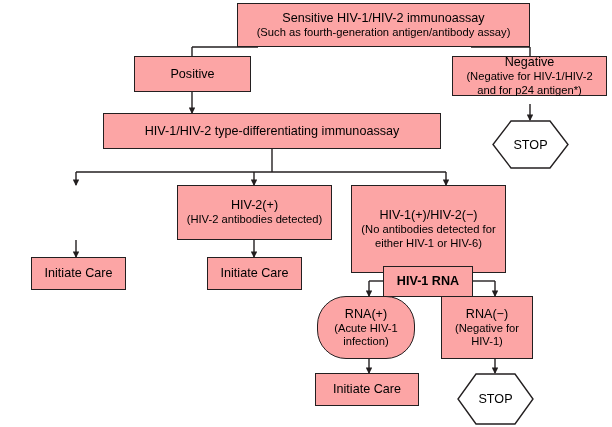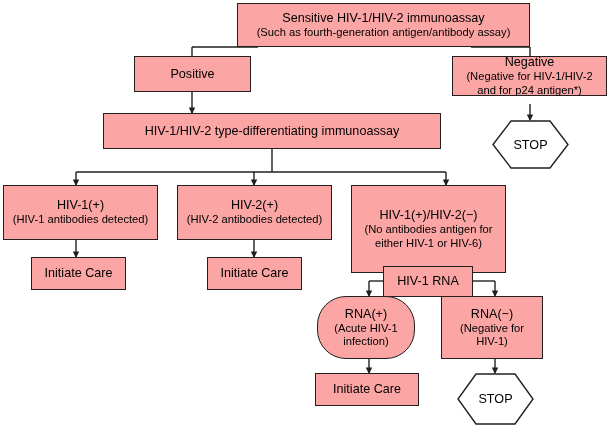--- a/index.html
+++ b/index.html
@@ -128,55 +128,51 @@
     <svg width="77" height="49" viewBox="0 0 77 49">
       <polygon points="19,1 58,1 76,24.5 58,48 19,48 1,24.5" fill="#ffffff" stroke="#231f20" stroke-width="1.4"></polygon>
     </svg>
     <span class="hexlabel">STOP</span>
   </div>
 
   <div class="node" style="left:103px; top:113px; width:338px; height:36px;">
     <div class="line1">HIV-1/HIV-2 type-differentiating immunoassay</div>
   </div>
 
-  <div class="node" style="left:3px; top:185px; width:155px; height:55px;">
-    <div class="line1">HIV-1(+)</div>
-    <div class="line2">(HIV-1 antibodies detected)</div>
-  </div>
 
   <div class="node" style="left:177px; top:185px; width:155px; height:55px;align-items:center;">
     <div class="line1">HIV-2(+)</div>
     <div class="line2">(HIV-2 antibodies detected)</div>
   </div>
 
   <div class="node" style="left:351px; top:185px; width:155px; height:88px;">
     <div class="line1">HIV-1(+)/HIV-2(−)</div>
-    <div class="line2">(No antibodies antigen for</div>
+    <div class="line2">(No antibodies detected for</div>
     <div class="line3">either HIV-1 or HIV-6)</div>
   </div>
 
   <div class="node" style="left:31px; top:257px; width:95px; height:33px;">
     <div class="line1">Initiate Care</div>
   </div>
 
   <div class="node" style="left:207px; top:257px; width:95px; height:33px;">
     <div class="line1">Initiate Care</div>
   </div>
 
-  <div class="node" style="left:383px; top:266px; width:90px; height:31px;">
+  <div class="node" style="left:383px; top:266px; width:90px; height:31px;font-weight:bold;">
     <div class="line1">HIV-1 RNA</div>
   </div>
 
   <div class="node" style="left:317px; top:296px; width:98px; height:63px;border-radius:29px;">
     <div class="line1">RNA(+)</div>
     <div class="line2">(Acute HIV-1</div>
     <div class="line3">infection)</div>
   </div>
 
-  <div class="node" style="left:441px; top:296px; width:102px; height:63px;">
+  <div class="node" style="left:441px; top:296px; width:92px; height:63px;">
     <div class="line1">RNA(−)</div>
     <div class="line2">(Negative for</div>
     <div class="line3">HIV-1)</div>
   </div>
 
   <div class="node" style="left:315px; top:373px; width:104px; height:33px;">
     <div class="line1">Initiate Care</div>
   </div>
 
   <div class="hex" style="left:457px; top:373px; width:77px; height:52px;">

